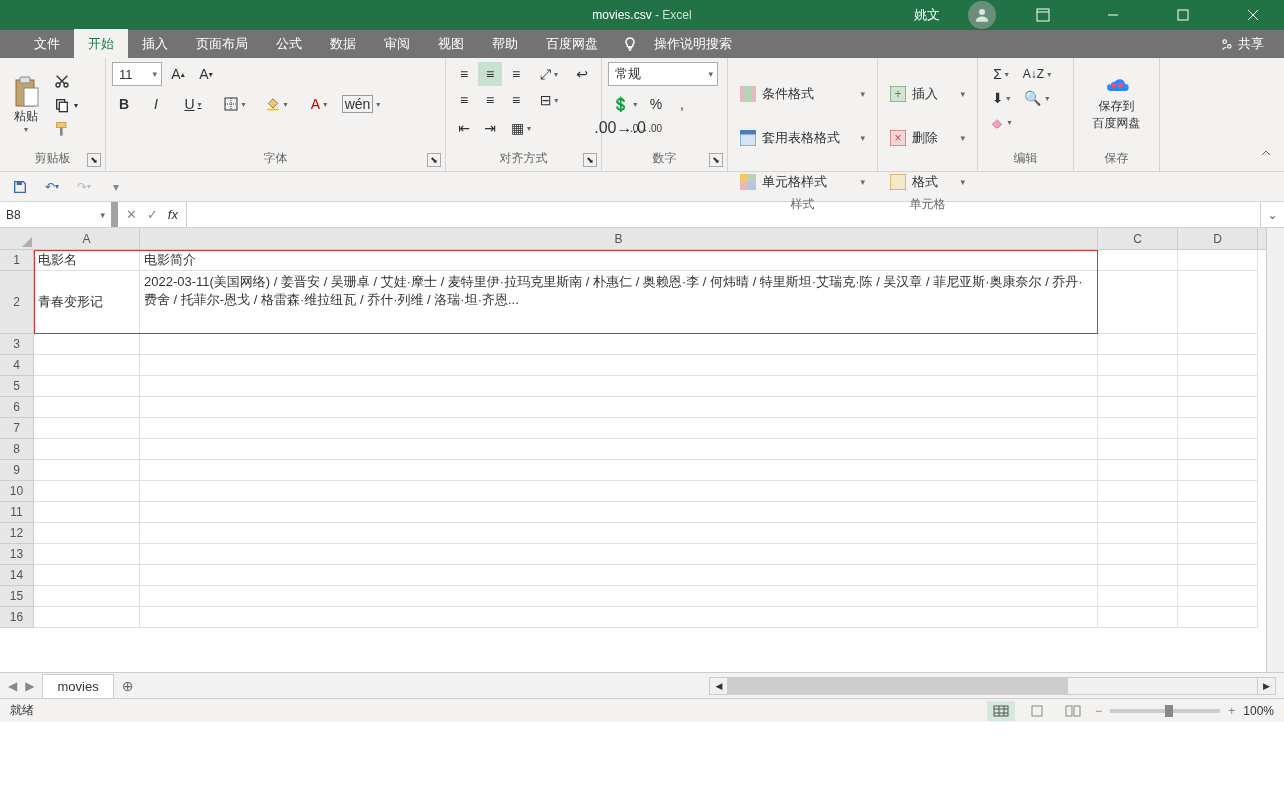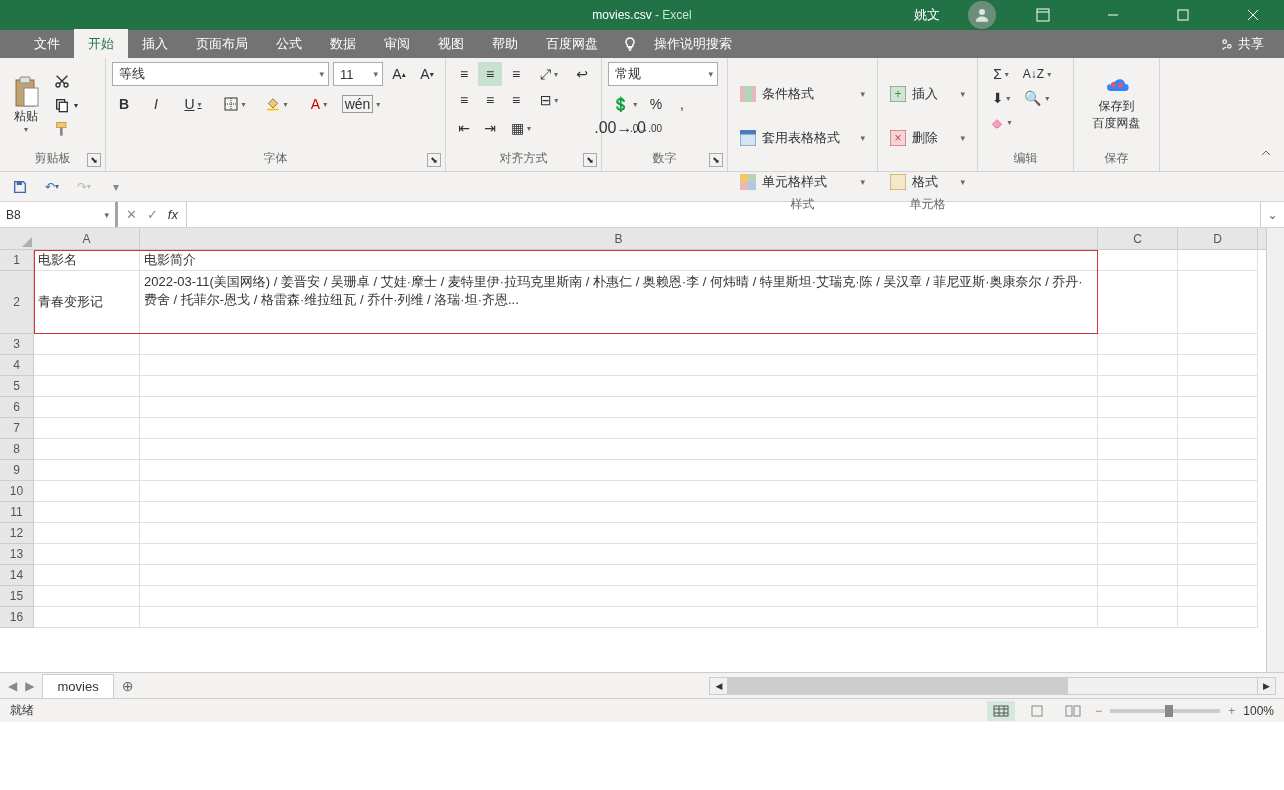--- a/index.html
+++ b/index.html
@@ -47,21 +47,21 @@
 .align-grid { display: grid; grid-template-columns: repeat(3, 24px); grid-template-rows: repeat(2, 24px); gap: 2px; }
 .align-col2 { display: flex; flex-direction: column; gap: 2px; margin-left: 4px; }
 
 .menu-btn { display: flex; align-items: center; gap: 6px; padding: 3px 6px; cursor: pointer; font-size: 13px; height: 24px; margin-top: 20px; }
 .menu-btn::after { content: "▾"; font-size: 9px; color: #666; margin-left: auto; }
 
 .qat { background: #f3f2f1; height: 30px; display: flex; align-items: center; padding: 0 8px; gap: 8px; border-bottom: 1px solid #d4d4d4; }
 .qat-btn { width: 24px; height: 24px; display: flex; align-items: center; justify-content: center; cursor: pointer; }
 
 .name-formula { height: 26px; display: flex; align-items: center; border-bottom: 1px solid #d4d4d4; background: #fff; }
-.name-box { width: 118px; border-right: 3px solid #a3a3a3; padding: 0 6px; height: 100%; display: flex; align-items: center; justify-content: space-between; }
+.name-box { width: 118px; border-right: 7px solid #a3a3a3; padding: 0 6px; height: 100%; display: flex; align-items: center; justify-content: space-between; }
 .name-box::after { content: "▾"; font-size: 9px; color: #666; }
 .fx-btns { display: flex; align-items: center; padding: 0 8px; gap: 10px; color: #888; border-right: 1px solid #ccc; height: 100%; }
 .fx-btn { cursor: pointer; font-size: 13px; }
 .formula-bar { flex: 1; padding: 0 6px; height: 100%; display: flex; align-items: center; }
 .formula-expand { width: 24px; text-align: center; color: #666; cursor: pointer; border-left: 1px solid #ccc; height: 100%; display: flex; align-items: center; justify-content: center; }
 
 .sheet-area { display: flex; height: 444px; }
 .row-headers { width: 34px; background: #e6e6e6; border-right: 1px solid #ccc; }
 .select-all { height: 22px; border-bottom: 1px solid #ccc; background: #e6e6e6; position: relative; }
 .select-all::after { content: ""; position: absolute; right: 2px; bottom: 2px; border: 5px solid transparent; border-right-color: #b0b0b0; border-bottom-color: #b0b0b0; }
@@ -203,21 +203,20 @@
           </div>
       </div>
     </div>
     <div class="ribbon-group-label">剪贴板</div>
     <div class="ribbon-launcher">⬊</div>
   </div>
 
   <div class="ribbon-group" style="width:340px">
     <div class="font-col" style="width:100%">
       <div class="font-row">
-        <div class="font-combo" style="flex:1">等线</div>
         <div class="font-combo" style="width:50px">11</div>
         <div class="icon-btn">A<span style="font-size:8px;vertical-align:super">▴</span></div>
         <div class="icon-btn">A<span style="font-size:8px;vertical-align:super">▾</span></div>
       </div>
       <div class="btn-row" style="gap:8px">
         <div class="icon-btn bold">B</div>
         <div class="icon-btn italic">I</div>
         <div class="icon-btn underline wide">U</div>
         <div class="icon-btn wide">
             <svg width="14" height="14" viewBox="0 0 14 14" fill="none" stroke="#333">

